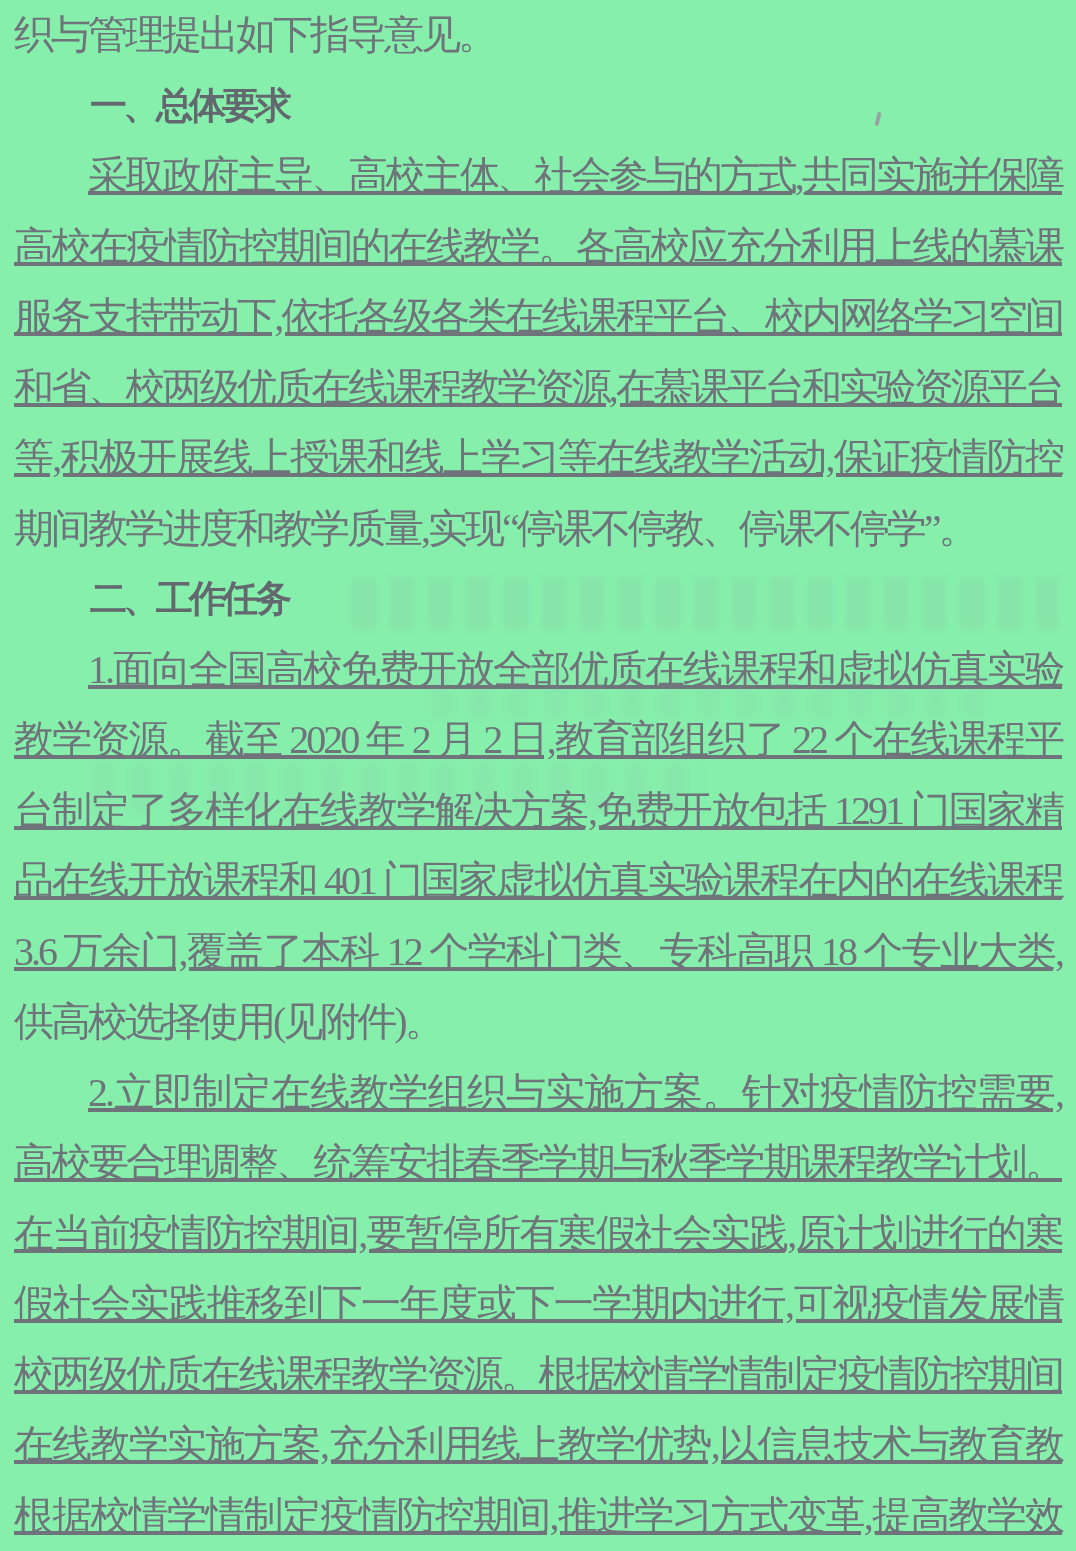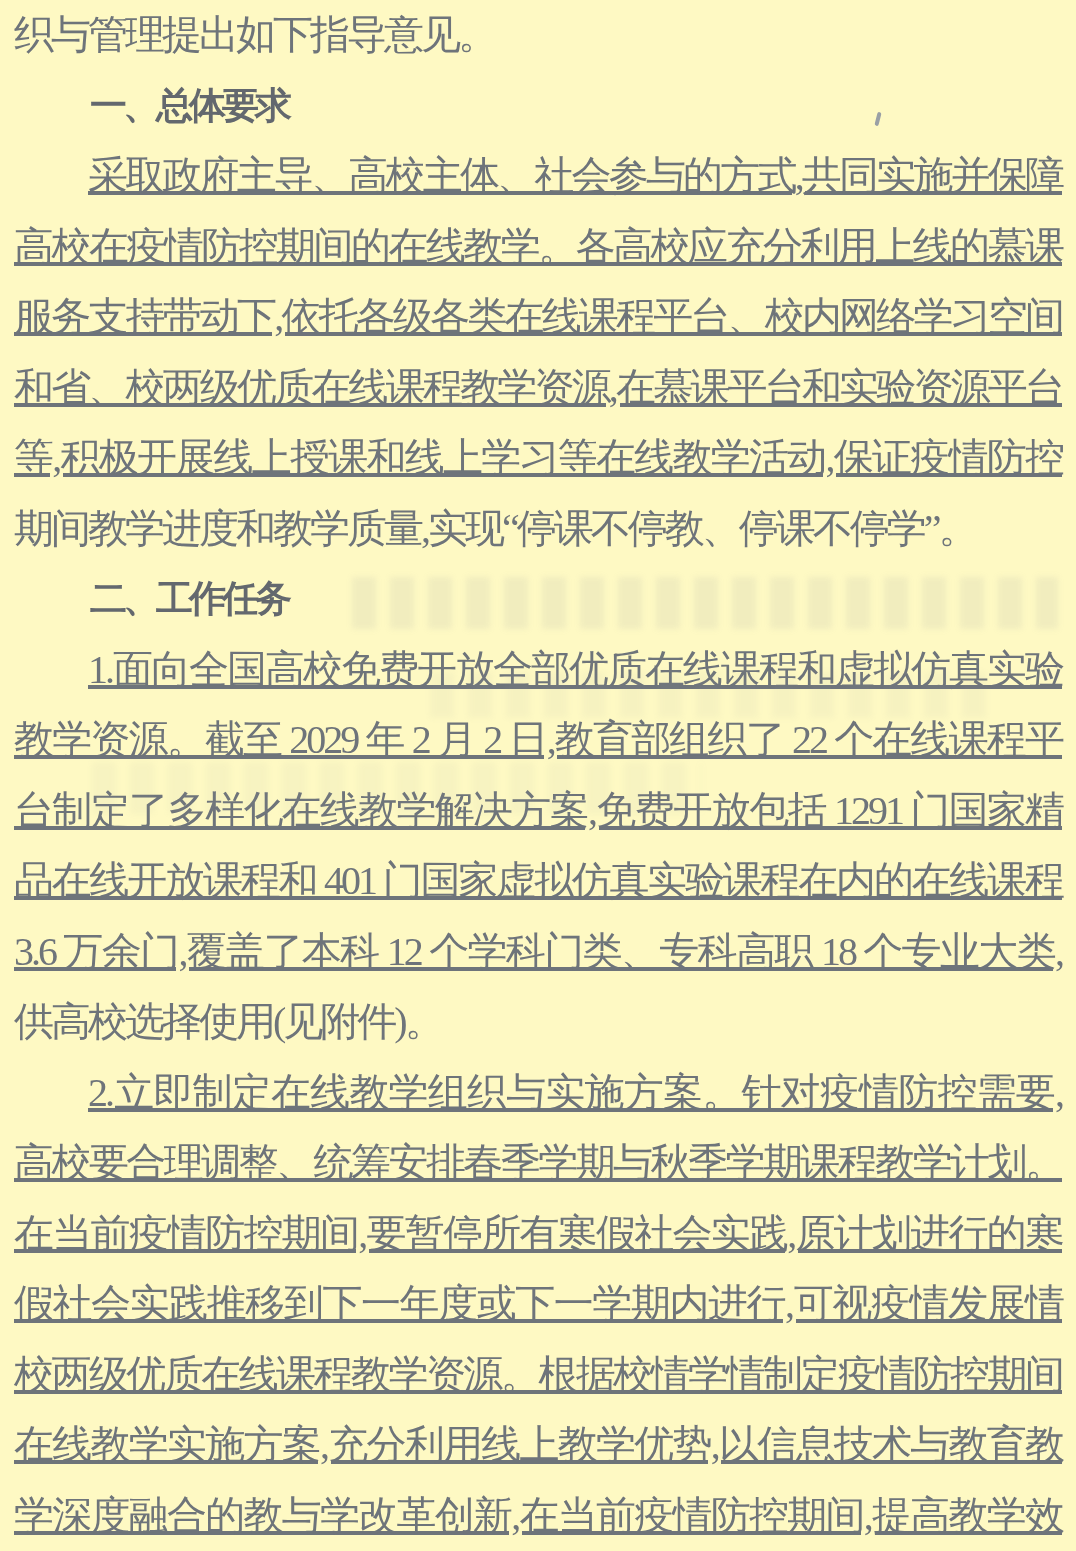--- a/index.html
+++ b/index.html
@@ -4,21 +4,21 @@
 <style>
   html, body {
     margin: 0;
     padding: 0;
     background: #ffffff;
   }
   .page {
     position: relative;
     width: 1076px;
     height: 1551px;
-    background: #fef9c3;
+    background: #86efac;
     overflow: hidden;
     box-sizing: border-box;
     padding: 0 14px;
     font-family: "Liberation Serif", "DejaVu Serif", serif;
   }
   .line {
     display: block;
     height: 70.5px;
     line-height: 70.5px;
     font-size: 40px;
@@ -84,26 +84,26 @@
   <div class="line">织与管理提出如下指导意见。</div>
   <div class="line heading">一、总体要求</div>
   <div class="line ind j">采取政府主导、高校主体、社会参与的方式,共同实施并保障</div>
   <div class="line j">高校在疫情防控期间的在线教学。各高校应充分利用上线的慕课</div>
   <div class="line j">服务支持带动下,依托各级各类在线课程平台、校内网络学习空间</div>
   <div class="line j">和省、校两级优质在线课程教学资源,在慕课平台和实验资源平台</div>
   <div class="line j">等,积极开展线上授课和线上学习等在线教学活动,保证疫情防控</div>
   <div class="line">期间教学进度和教学质量,实现“停课不停教、停课不停学”。</div>
   <div class="line heading">二、工作任务</div>
   <div class="line ind j">1.面向全国高校免费开放全部优质在线课程和虚拟仿真实验</div>
-  <div class="line j">教学资源。截至 2029 年 2 月 2 日,教育部组织了 22 个在线课程平</div>
+  <div class="line j">教学资源。截至 2020 年 2 月 2 日,教育部组织了 22 个在线课程平</div>
   <div class="line j">台制定了多样化在线教学解决方案,免费开放包括 1291 门国家精</div>
   <div class="line j">品在线开放课程和 401 门国家虚拟仿真实验课程在内的在线课程</div>
   <div class="line j">3.6 万余门,覆盖了本科 12 个学科门类、专科高职 18 个专业大类,</div>
   <div class="line">供高校选择使用(见附件)。</div>
   <div class="line ind j">2.立即制定在线教学组织与实施方案。针对疫情防控需要,</div>
   <div class="line j">高校要合理调整、统筹安排春季学期与秋季学期课程教学计划。</div>
   <div class="line j">在当前疫情防控期间,要暂停所有寒假社会实践,原计划进行的寒</div>
   <div class="line j">假社会实践推移到下一年度或下一学期内进行,可视疫情发展情</div>
   <div class="line j">校两级优质在线课程教学资源。根据校情学情制定疫情防控期间</div>
   <div class="line j">在线教学实施方案,充分利用线上教学优势,以信息技术与教育教</div>
-  <div class="line j">学深度融合的教与学改革创新,在当前疫情防控期间,提高教学效</div>
+  <div class="line j">根据校情学情制定疫情防控期间,推进学习方式变革,提高教学效</div>
 
 </div>
 
 </body></html>

